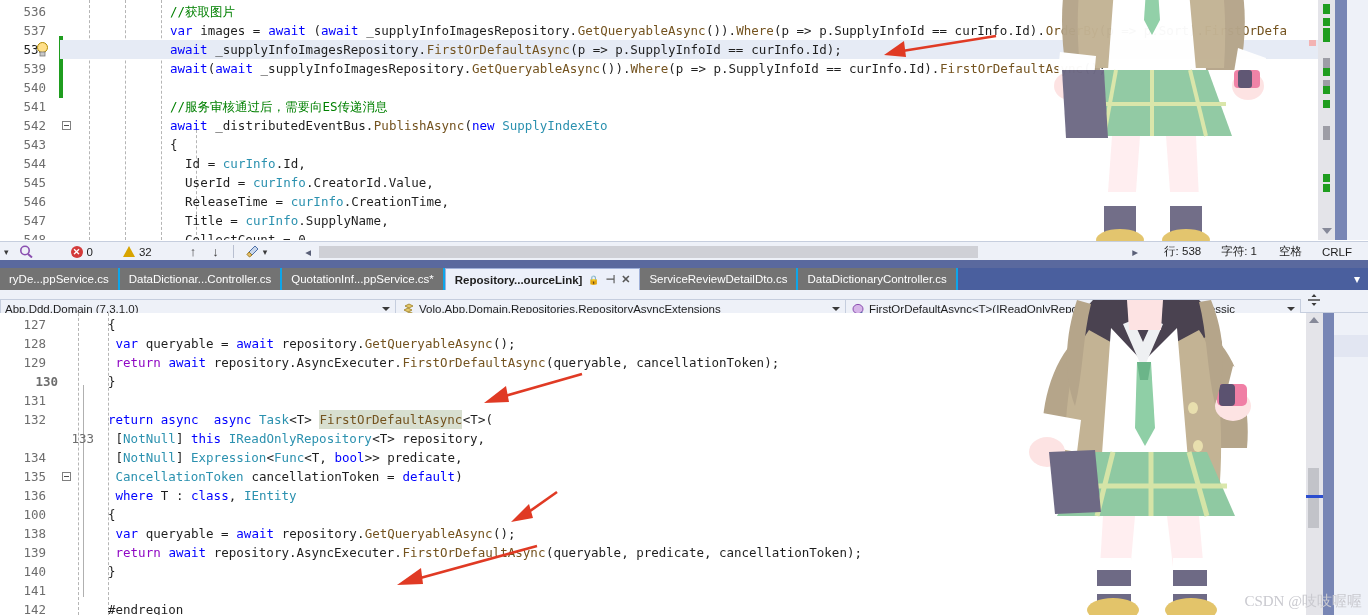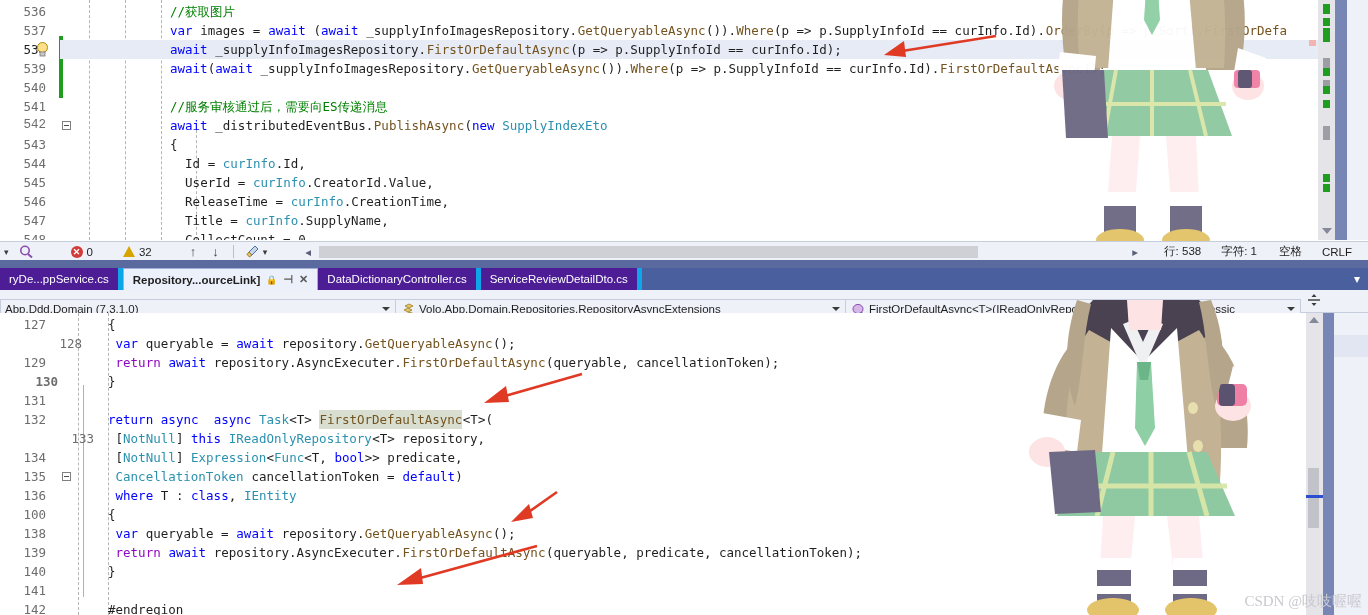--- a/index.html
+++ b/index.html
@@ -67,22 +67,22 @@
 
   .vsbar{position:absolute;left:0;width:1368px;background:#5a699e;}
 
   
   .tabstrip{
     position:absolute;left:0;width:1368px;height:22px;background:#4a5f9e;
     display:flex;align-items:stretch;
   }
   .tab{
     display:flex;align-items:center;padding:0 9px;height:22px;box-sizing:border-box;
-    background:#4c1d95;color:#ffffff;font-size:11.5px;white-space:nowrap;
-    border-right:5px solid #0ea5e9;
+    background:#737373;color:#ffffff;font-size:11.5px;white-space:nowrap;
+    border-right:2px solid #0ea5e9;
   }
   .tab.active{
     background:#ecf0fa;color:#1e1e1e;font-weight:bold;border:1px solid #9fb0d8;
     border-bottom:none;
   }
   .tab .pin,.tab .close,.tab .lock{margin-left:6px;font-size:11px;color:#5a5a5a;}
   .tab-overflow{
     margin-left:auto;width:22px;display:flex;align-items:center;justify-content:center;
     color:#fff;font-size:12px;
   }
@@ -170,21 +170,21 @@
       <div class="code-text t-def" style="top: 59px; left: 260.6px; line-height: 19px; font-size: 12.5px; font-family: &quot;DejaVu Sans Mono&quot;, monospace;">_supplyInfoImagesRepository.</div>
       <div class="code-text t-meth" style="top: 59px; left: 472px; line-height: 19px; font-size: 12.5px; font-family: &quot;DejaVu Sans Mono&quot;, monospace;">GetQueryableAsync</div>
       <div class="code-text t-def" style="top: 59px; left: 600.35px; line-height: 19px; font-size: 12.5px; font-family: &quot;DejaVu Sans Mono&quot;, monospace;">()).</div>
       <div class="code-text t-meth" style="top: 59px; left: 630.55px; line-height: 19px; font-size: 12.5px; font-family: &quot;DejaVu Sans Mono&quot;, monospace;">Where</div>
       <div class="code-text t-def" style="top: 59px; left: 668.3px; line-height: 19px; font-size: 12.5px; font-family: &quot;DejaVu Sans Mono&quot;, monospace;">(p =&gt; p.SupplyInfoId == curInfo.Id).</div>
       <div class="code-text t-meth" style="top: 59px; left: 940.1px; line-height: 19px; font-size: 12.5px; font-family: &quot;DejaVu Sans Mono&quot;, monospace;">FirstOrDefaultAsync</div>
       <div class="code-text t-def" style="top: 59px; left: 1083.55px; line-height: 19px; font-size: 12.5px; font-family: &quot;DejaVu Sans Mono&quot;, monospace;">();</div>
       <div class="gutter-num" style="top: 78px; line-height: 19px; left: 0px;">540</div>
       <div class="gutter-num" style="top: 97px; line-height: 19px; left: 0px;">541</div>
       <div class="code-text t-cmt" style="top: 97px; left: 170px; line-height: 19px; font-size: 12.5px; font-family: &quot;DejaVu Sans Mono&quot;, monospace;">//服务审核通过后，需要向ES传递消息</div>
-      <div class="gutter-num" style="top: 116px; line-height: 19px; left: 0px; font-family: Liberation Mono, monospace;">542</div>
+      <div class="gutter-num" style="top: 116px; line-height: 19px; left: 0px;">542</div>
       <div class="fold-box" style="top: 121px; left: 62px;"></div>
       <div class="code-text t-kw" style="top: 116px; left: 170px; line-height: 19px; font-size: 12.5px; font-family: &quot;DejaVu Sans Mono&quot;, monospace;">await </div>
       <div class="code-text t-def" style="top: 116px; left: 215.3px; line-height: 19px; font-size: 12.5px; font-family: &quot;DejaVu Sans Mono&quot;, monospace;">_distributedEventBus.</div>
       <div class="code-text t-meth" style="top: 116px; left: 373.85px; line-height: 19px; font-size: 12.5px; font-family: &quot;DejaVu Sans Mono&quot;, monospace;">PublishAsync</div>
       <div class="code-text t-def" style="top: 116px; left: 464.45px; line-height: 19px; font-size: 12.5px; font-family: &quot;DejaVu Sans Mono&quot;, monospace;">(</div>
       <div class="code-text t-kw" style="top: 116px; left: 472px; line-height: 19px; font-size: 12.5px; font-family: &quot;DejaVu Sans Mono&quot;, monospace;">new </div>
       <div class="code-text t-type" style="top: 116px; left: 502.2px; line-height: 19px; font-size: 12.5px; font-family: &quot;DejaVu Sans Mono&quot;, monospace;">SupplyIndexEto</div>
       <div class="gutter-num" style="top: 135px; line-height: 19px; left: 0px;">543</div>
       <div class="code-text t-def" style="top: 135px; left: 170px; line-height: 19px; font-size: 12.5px; font-family: &quot;DejaVu Sans Mono&quot;, monospace;">{</div>
       <div class="gutter-num" style="top: 154px; line-height: 19px; left: 0px;">544</div>
@@ -317,31 +317,37 @@
   <div class="sb-item" style="margin-left:8px;">字符: 1</div>
   <div class="sb-item" style="margin-left:10px;">空格</div>
   <div class="sb-item" style="margin-left:8px;margin-right:10px;">CRLF</div>
 </div>
 <div class="vsbar" style="top:260px;height:8px;"></div>
 
 <div class="tabstrip" id="tabstrip" style="top:268px;">
     <div class="tab">
       <span>ryDe...ppService.cs</span>
     </div>
+    <div class="tab">
+      <span>DataDictionar...Controller.cs</span>
+    </div>
+    <div class="tab">
+      <span>QuotationInf...ppService.cs*</span>
+    </div>
     <div class="tab active">
       <span>Repository...ourceLink]</span>
       <span class="lock" style="font-size: 9px;">🔒</span>
       <span class="pin">⊣</span>
       <span class="close">✕</span>
     </div>
     <div class="tab">
+      <span>ServiceReviewDetailDto.cs</span>
+    </div>
+    <div class="tab">
       <span>DataDictionaryController.cs</span>
-    </div>
-    <div class="tab">
-      <span>ServiceReviewDetailDto.cs</span>
     </div>
     <div class="tab-overflow">▾</div>
   </div>
 
 <div class="navbar" style="top:290px;">
   <div class="nav-combo" style="left:0;width:396px;padding-left:4px;border:1px solid #c6cede;background:#eef1f8;">
     <span>Abp.Ddd.Domain (7.3.1.0)</span>
     <span class="caret"></span>
   </div>
   <div class="nav-combo" style="width:450px;padding-left:2px;border:1px solid #c6cede;border-left:none;">
@@ -370,21 +376,21 @@
   </div>
 </div>
 
 <div class="editor" id="bottom-editor" style="top:313px;width:1368px;height:302px;background:#ffffff;">
   <div class="indent-guide" style="left:78px;top:0;height:302px;"></div>
   <div class="indent-guide" style="left:108px;top:0;height:302px;"></div>
   <div class="collapse-bar" style="left:83px;top:72px;height:212px;"></div>
   <div class="code-area" id="bottom-lines">
       <div class="gutter-num" style="top: 2px; line-height: 19px; left: 0px;">127</div>
       <div class="code-text t-def" style="top: 2px; left: 108px; line-height: 19px; font-size: 12.5px; font-family: &quot;DejaVu Sans Mono&quot;, monospace;">{</div>
-      <div class="gutter-num" style="top: 21px; line-height: 19px; left: 0px; padding-left: 36px;">128</div>
+      <div class="gutter-num" style="top: 21px; line-height: 19px; left: 0px;">128</div>
       <div class="code-text t-kw" style="top: 21px; left: 115.55px; line-height: 19px; font-size: 12.5px; font-family: &quot;DejaVu Sans Mono&quot;, monospace;">var </div>
       <div class="code-text t-def" style="top: 21px; left: 145.75px; line-height: 19px; font-size: 12.5px; font-family: &quot;DejaVu Sans Mono&quot;, monospace;">queryable = </div>
       <div class="code-text t-kw" style="top: 21px; left: 236.35px; line-height: 19px; font-size: 12.5px; font-family: &quot;DejaVu Sans Mono&quot;, monospace;">await </div>
       <div class="code-text t-def" style="top: 21px; left: 281.65px; line-height: 19px; font-size: 12.5px; font-family: &quot;DejaVu Sans Mono&quot;, monospace;">repository.</div>
       <div class="code-text t-meth" style="top: 21px; left: 364.7px; line-height: 19px; font-size: 12.5px; font-family: &quot;DejaVu Sans Mono&quot;, monospace;">GetQueryableAsync</div>
       <div class="code-text t-def" style="top: 21px; left: 493.05px; line-height: 19px; font-size: 12.5px; font-family: &quot;DejaVu Sans Mono&quot;, monospace;">();</div>
       <div class="gutter-num" style="top: 40px; line-height: 19px; left: 0px;">129</div>
       <div class="code-text t-kw2" style="top: 40px; left: 115.55px; line-height: 19px; font-size: 12.5px; font-family: &quot;DejaVu Sans Mono&quot;, monospace;">return </div>
       <div class="code-text t-kw" style="top: 40px; left: 168.4px; line-height: 19px; font-size: 12.5px; font-family: &quot;DejaVu Sans Mono&quot;, monospace;">await </div>
       <div class="code-text t-def" style="top: 40px; left: 213.7px; line-height: 19px; font-size: 12.5px; font-family: &quot;DejaVu Sans Mono&quot;, monospace;">repository.AsyncExecuter.</div>

